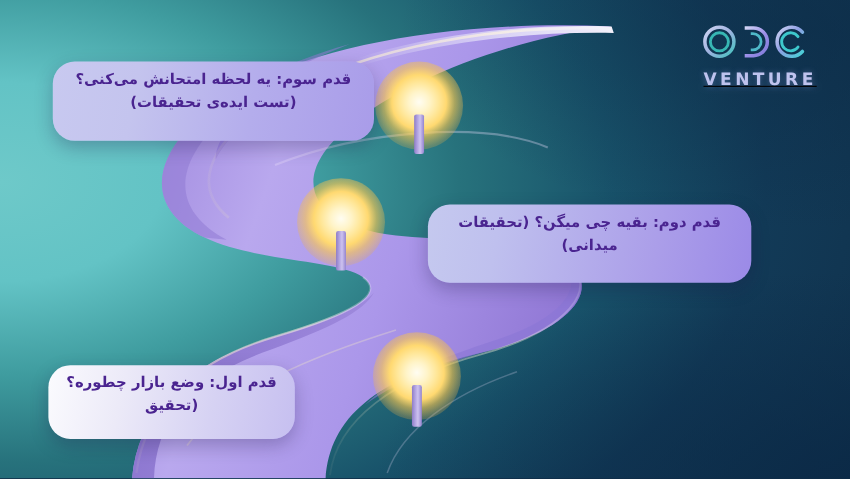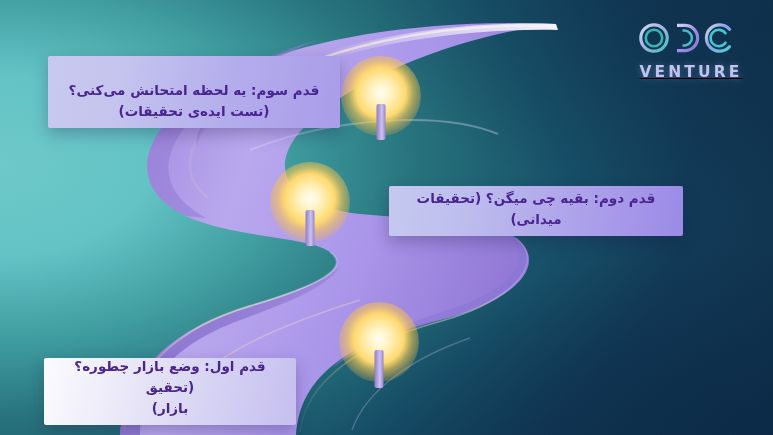--- a/index.html
+++ b/index.html
@@ -54,47 +54,47 @@
     border-radius: 50%;
     background: radial-gradient(circle at 50% 46%,
       #fffdf2 0%, #fff4c9 16%, #ffe79a 30%, #ffd971 42%,
       rgba(250,199,80,0.62) 55%, rgba(240,180,70,0.28) 70%,
       rgba(230,170,70,0.10) 84%, rgba(220,160,70,0.0) 100%);
   }
 
   
   .card {
     position: absolute;
-    border-radius: 2px;
+    border-radius: 20px;
     display: flex;
-    align-items: flex-end;
+    align-items: flex-start;
     justify-content: center;
     text-align: center;
     color: #4a2490;
     font-weight: bold;
     line-height: 1.55;
     box-shadow: 0 6px 16px rgba(30,20,70,0.28);
     direction: rtl;
     padding: 6px 6px;
     box-sizing: border-box;
   }
   .card span { display: block; width: 100%; }
 
   #card-step3 {
     left: 48px; top: 56px; width: 292px; height: 72px;
     font-size: 13.5px;
     background: linear-gradient(100deg, #c8c9f0 0%, #c4c4ee 26%, #b4adec 62%, #a99ce9 100%);
   }
   #card-step2 {
-    left: 389px; top: 186px; width: 294px; height: 50px;
+    left: 389px; top: 186px; width: 294px; height: 71px;
     font-size: 13.5px;
     background: linear-gradient(100deg, #c5c9ef 0%, #bfc0ee 22%, #ab9ee9 70%, #9b8ae7 100%);
   }
   #card-step1 {
-    left: 44px; top: 358px; width: 252px; height: 67px;
+    left: 44px; top: 332px; width: 224px; height: 67px;
     font-size: 13.5px;
     background: linear-gradient(102deg, #fbfbfe 0%, #eceaf8 30%, #d6d2f3 66%, #c6bff0 100%);
   }
 
   
   #logo {
     position: absolute;
     right: 28px;
     top: 22px;
     width: 108px;
@@ -233,21 +233,20 @@
 
   <div class="card" id="card-step2">
     <div>
       <span>قدم دوم: بقیه چی میگن؟ (تحقیقات میدانی)</span>
     </div>
   </div>
 
   <div class="card" id="card-step1">
     <div>
       <span>قدم اول: وضع بازار چطوره؟ (تحقیق</span>
-      <span>بازار)</span>
     </div>
   </div>
 
   <div id="logo">
     <span class="mark">
       <svg width="108" height="32" viewBox="0 0 108 32" xmlns="http://www.w3.org/2000/svg">
         <defs>
           <linearGradient id="gO" x1="0" y1="0" x2="1" y2="1">
             <stop offset="0" stop-color="#cfd4f2"></stop>
             <stop offset="0.5" stop-color="#9fb2e0"></stop>

